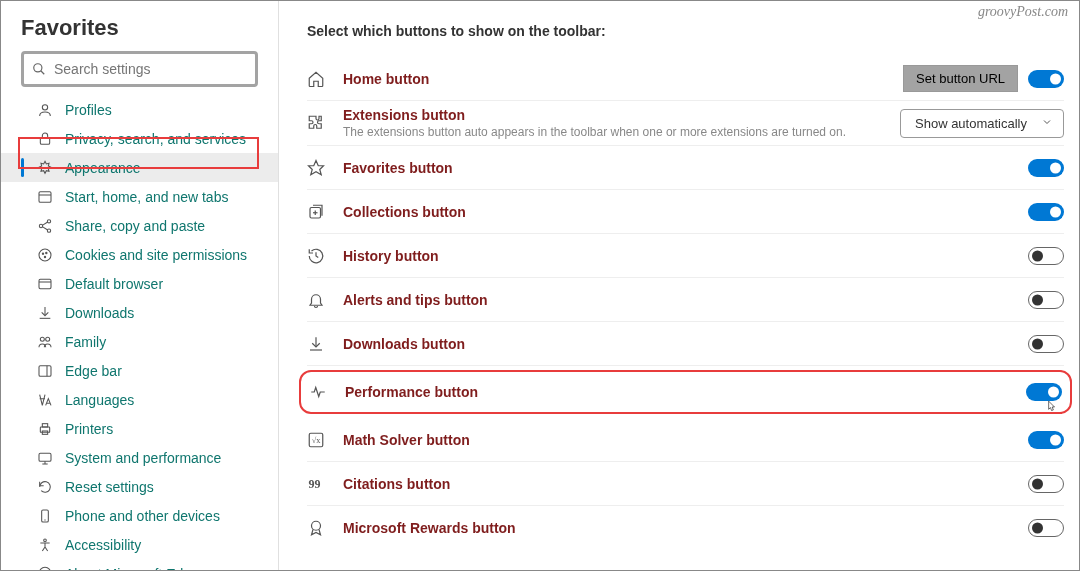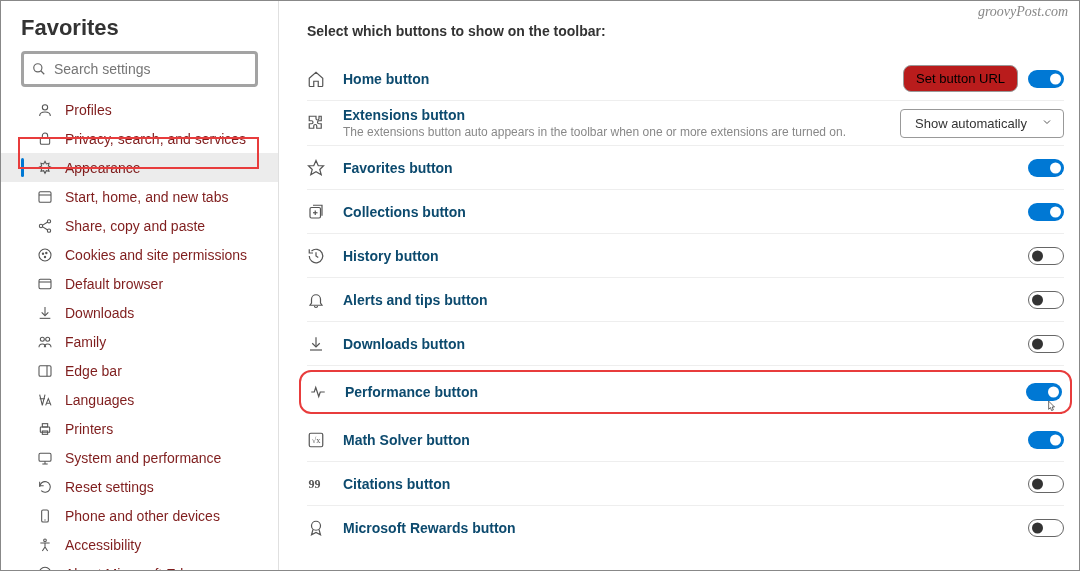--- a/index.html
+++ b/index.html
@@ -51,21 +51,21 @@
     margin-left: 8px;
     background: transparent;
   }
   .nav { flex: 1; overflow-y: auto; }
   .nav-item {
     display: flex;
     align-items: center;
     height: 29px;
     padding: 0 20px 0 36px;
     font-size: 14px;
-    color: #7f1d1d;
+    color: #0f766e;
     cursor: pointer;
     position: relative;
   }
   .nav-item .icon {
     position: absolute;
     left: 36px;
     width: 16px;
     height: 16px;
     display: flex;
     align-items: center;
@@ -124,36 +124,36 @@
   }
   .row .row-content {
     flex: 1;
     display: flex;
     flex-direction: column;
     justify-content: center;
   }
   .row .row-label {
     font-size: 14px;
     font-weight: 600;
-    color: #0c4a6e;
+    color: #7f1d1d;
   }
   .row .row-desc {
     font-size: 12px;
     color: #888;
     margin-top: 2px;
   }
   .row .row-controls {
     display: flex;
     align-items: center;
     gap: 10px;
   }
   .btn-outline {
     border: 1px solid #999;
-    border-radius: 8px;
-    background: #b91c1c;
+    border-radius: 0;
+    background: #a3a3a3;
     padding: 5px 12px;
     font-size: 13px;
     cursor: pointer;
   }
   .dropdown {
     border: 1px solid #999;
     border-radius: 4px;
     background: #fff;
     padding: 6px 36px 6px 14px;
     font-size: 13px;

